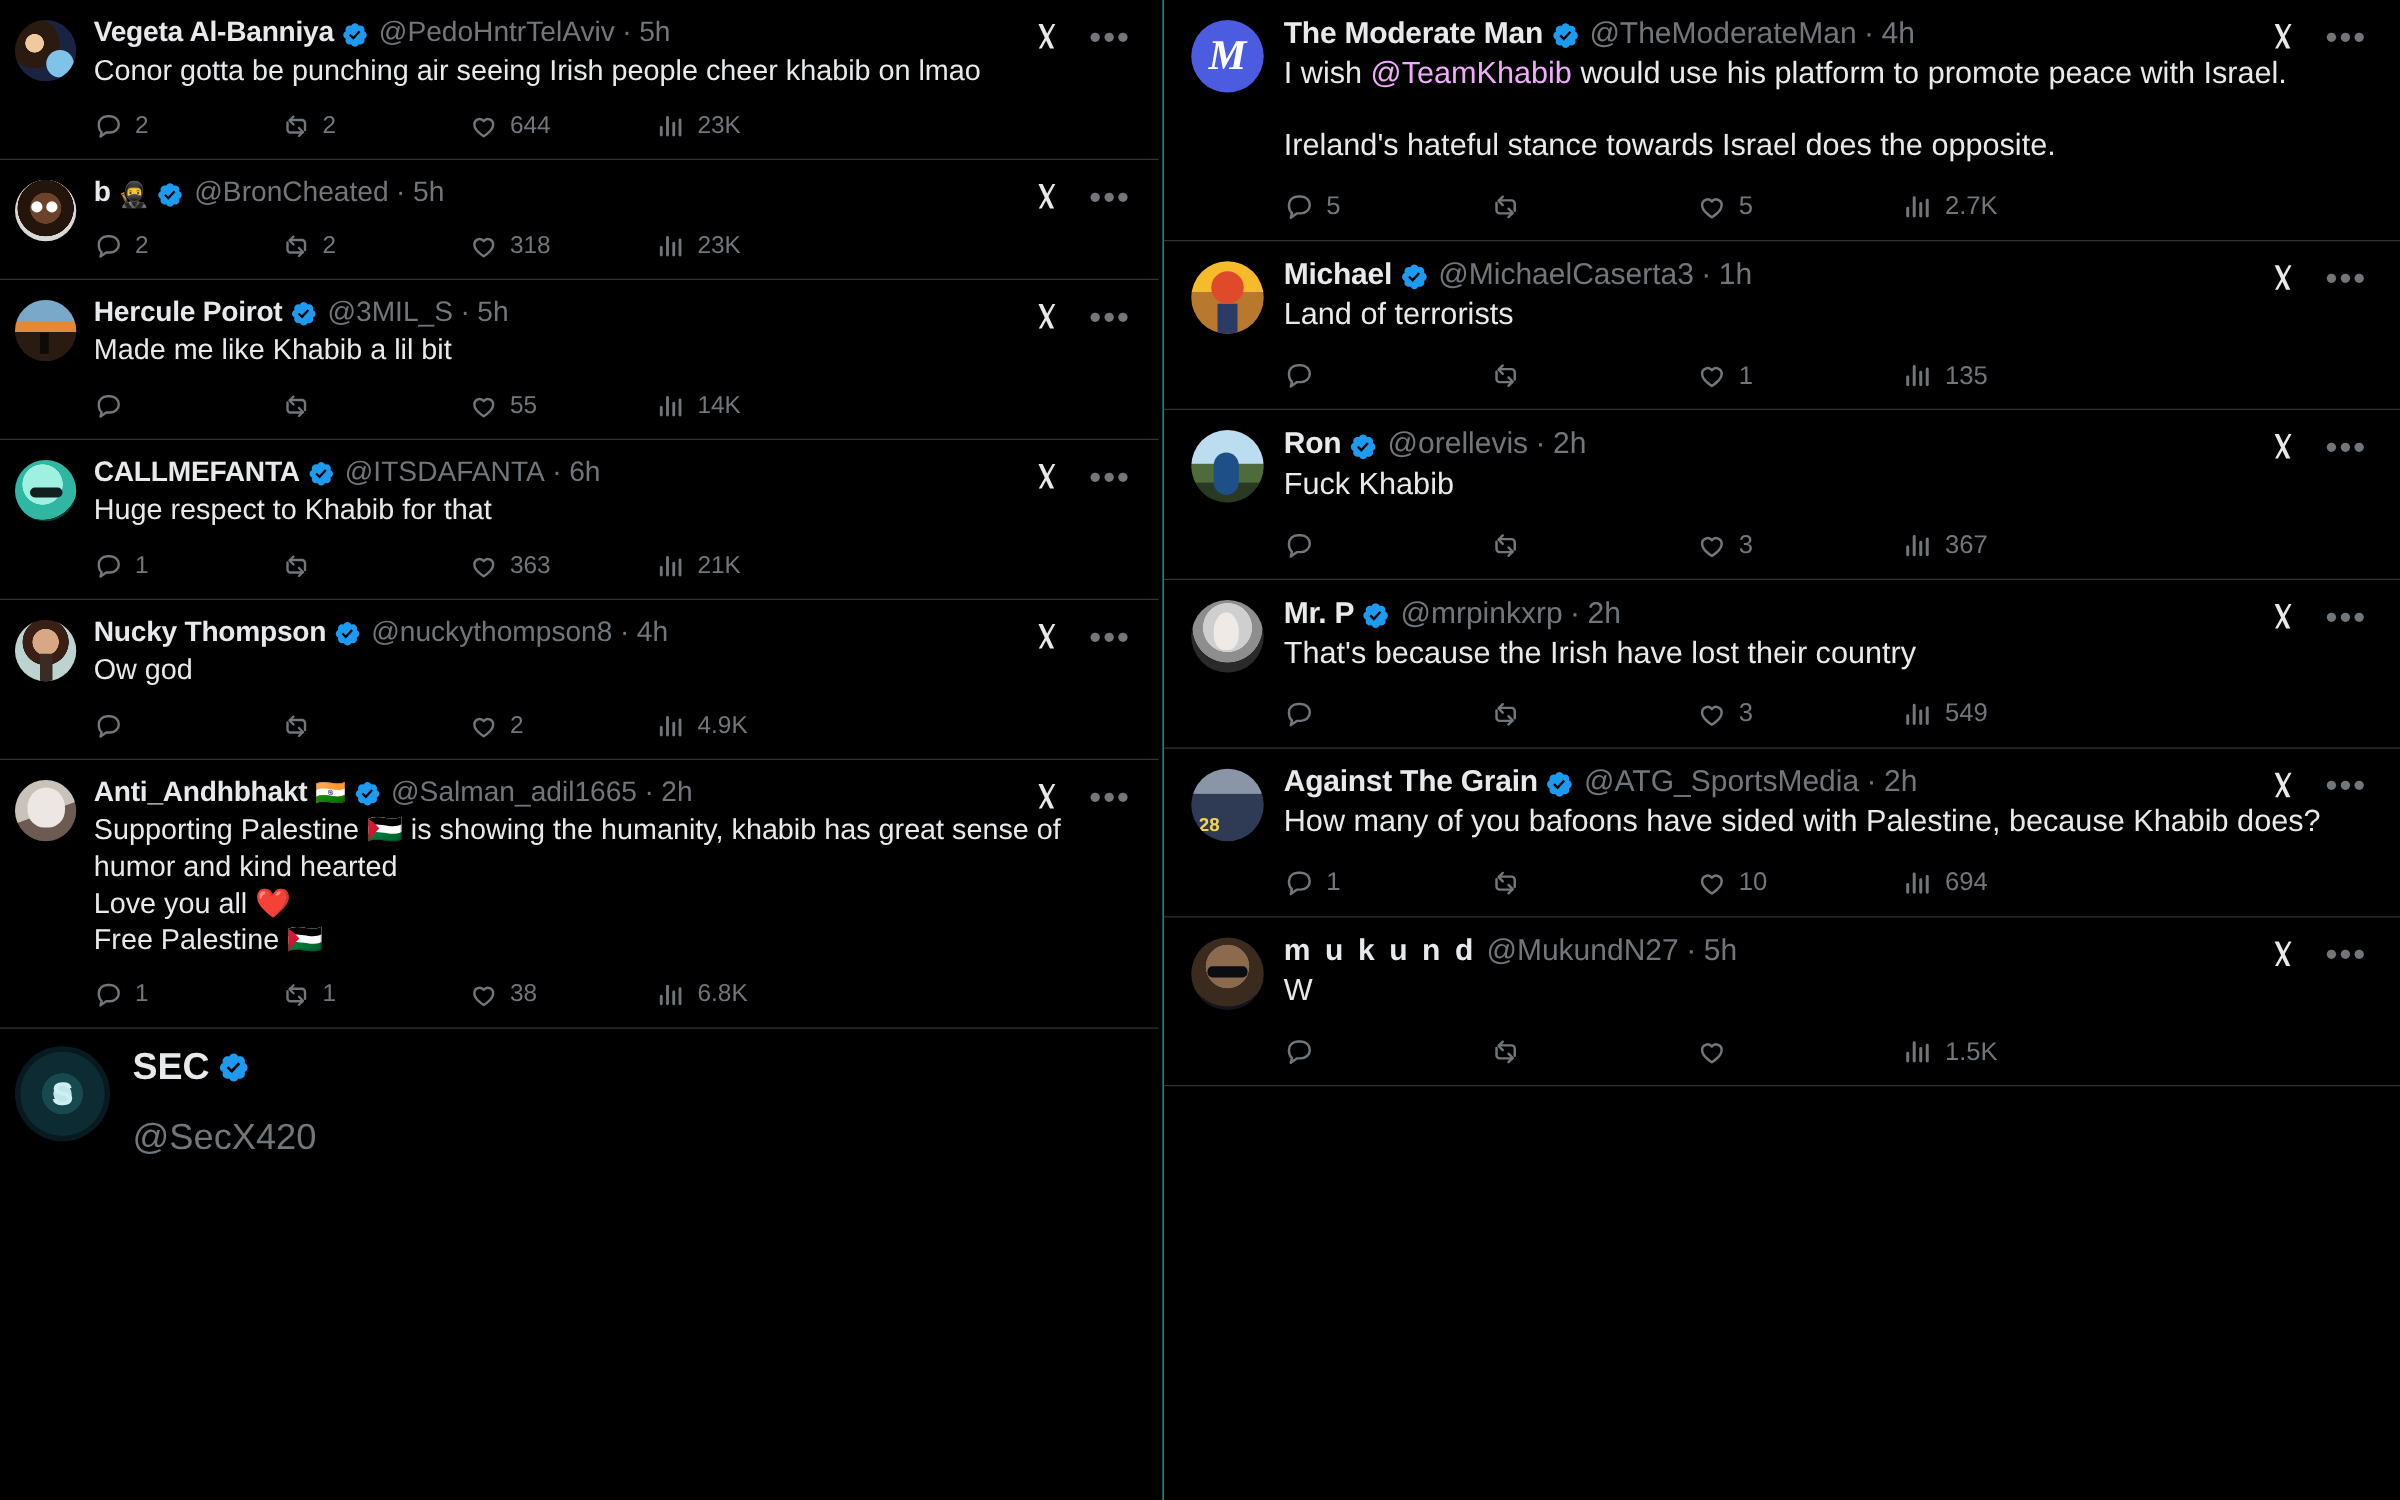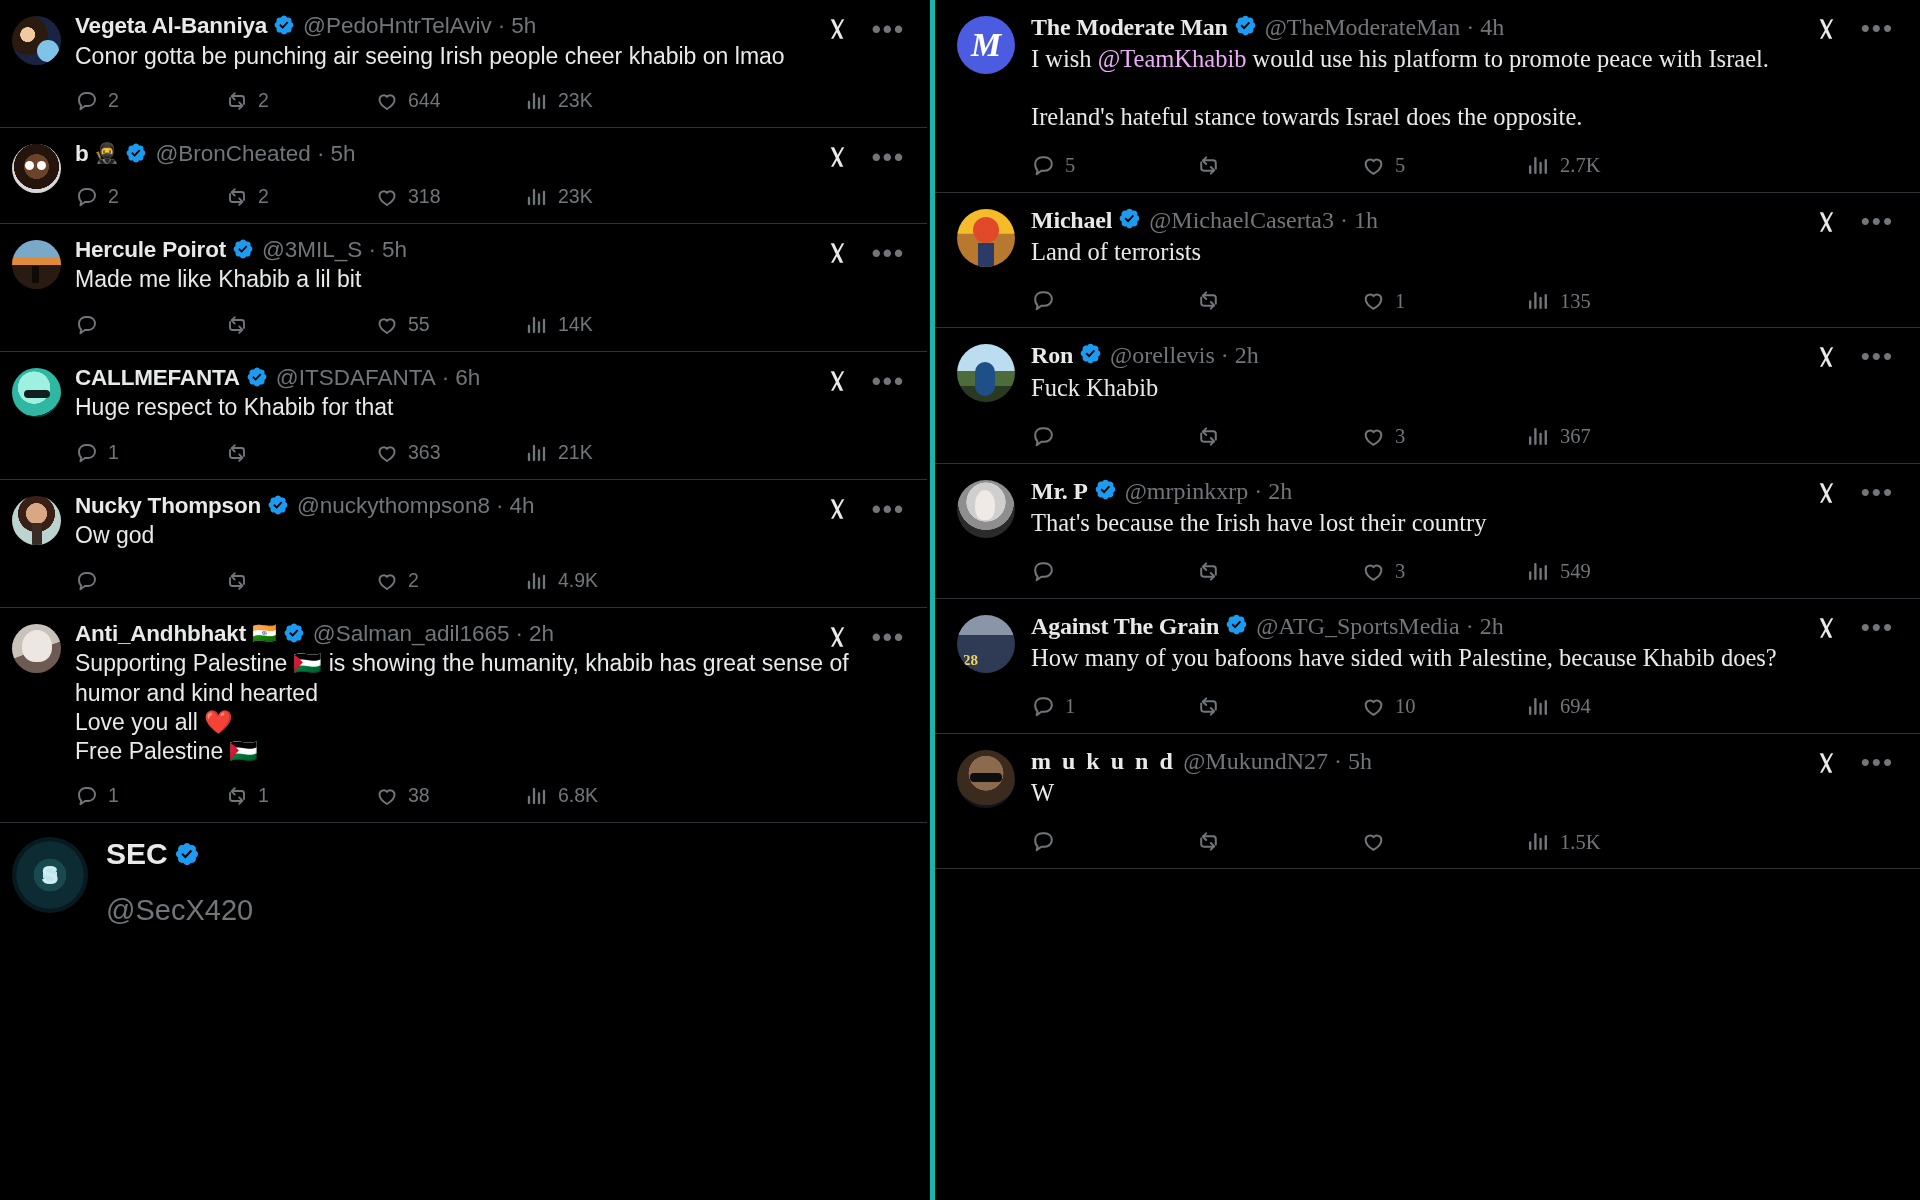--- a/index.html
+++ b/index.html
@@ -9,21 +9,21 @@
     font-family: "Liberation Sans", sans-serif;
     color: #e7e9ea;
     overflow: hidden;
   }
   .screen { position: relative; width: 1920px; height: 1200px; display: flex; }
 
   
   .col-left  { width: 927px; height: 1200px; position: relative; background: #000; }
   .col-gap   { width: 3px;  height: 1200px; background: #000; }
   .col-right { width: 990px; height: 1200px; position: relative; background: #000;
-               border-left: 5px solid #14b8a6; font-family: Liberation Serif, serif; }
+               border-left: 1px solid #14b8a6; }
 
   
   .tweet {
     display: flex;
     padding: 14px 22px 6px 12px;
     border-bottom: 1px solid #2f3336;
     position: relative;
   }
   .col-right .tweet { padding-left: 22px; padding-right: 26px; }
 
@@ -31,21 +31,21 @@
   .avatar {
     width: 49px; height: 49px; border-radius: 50%;
     background: #1c1f22; overflow: hidden; position: relative;
     display: block;
   }
   .col-right .avatar { width: 58px; height: 58px; }
 
   .body { flex: 1 1 auto; min-width: 0; padding-left: 14px; }
   .col-right .body { padding-left: 16px; }
 
-  .head { display: flex; align-items: flex-start; flex-wrap: nowrap; white-space: nowrap;
+  .head { display: flex; align-items: flex-end; flex-wrap: nowrap; white-space: nowrap;
           line-height: 1.1; }
   .name { font-weight: 700; font-size: 22.5px; color: #e7e9ea; letter-spacing: -0.2px; }
   .col-right .name { font-size: 24px; }
   .name.sp { letter-spacing: 2.5px; font-weight: 700; }
   .emoji-inline { font-size: 20px; margin-left: 6px; }
   .verified { margin-left: 6px; flex: 0 0 auto; display: inline-flex; }
   .verified svg { width: 22px; height: 22px; display: block; }
   .col-right .verified svg { width: 23px; height: 23px; }
   .handle { color: #71767b; font-size: 22.5px; margin-left: 8px; font-weight: 400; }
   .col-right .handle { font-size: 24px; }

